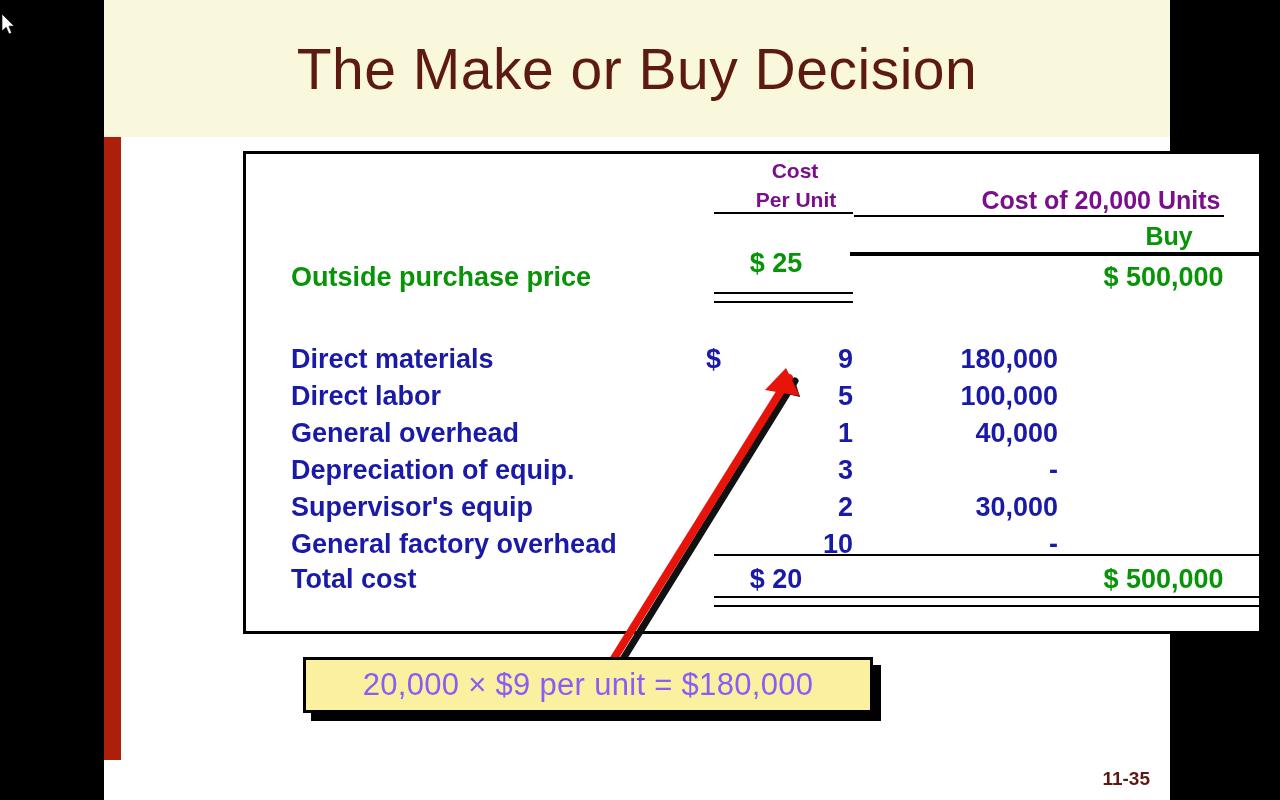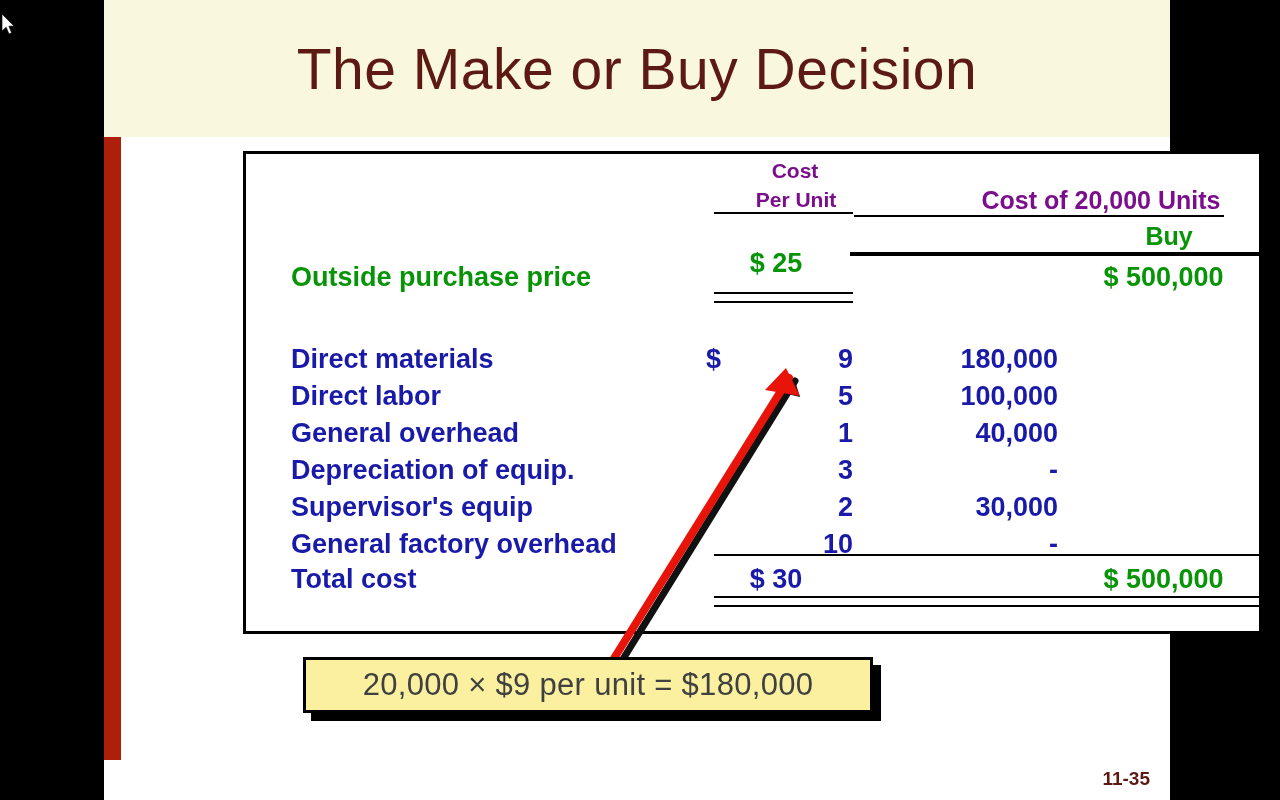--- a/index.html
+++ b/index.html
@@ -48,21 +48,21 @@
   .dbl{position:absolute;height:7px;border-top:2px solid #000;border-bottom:2px solid #000;}
 
   
   #arrow{position:absolute;left:0;top:0;width:1280px;height:800px;pointer-events:none;}
 
   
   #callout-shadow{position:absolute;left:311px;top:665px;width:570px;height:56px;background:#000;}
   #callout{position:absolute;left:303px;top:657px;width:570px;height:56px;
            background:#FAF0A0;border:3px solid #000;box-sizing:border-box;
            display:flex;align-items:center;justify-content:center;
-           color:#404040;font-size:31px;font-weight:normal;letter-spacing:.3px;}
+           color:#8b5cf6;font-size:31px;font-weight:normal;letter-spacing:.3px;}
 
   
   #pagenum{position:absolute;left:1000px;top:768px;width:150px;text-align:right;
            color:#5C1A13;font-size:19px;font-weight:bold;}
 </style>
 </head>
 <body>
 
 <div id="stage">
 
@@ -116,21 +116,21 @@
             <div class="cell lbl blue" style="left: 45px; top: 377px;">General factory overhead</div>
             <div class="cell num blue" style="left: 468px; top: 377px; width: 139px; text-align: right;">10</div>
             <div class="cell num blue" style="left: 604px; top: 377px; width: 208px; text-align: right;">-</div>
           </div>
 
         <div class="rule thin" style="left:468px;top:400px;width:139px;"></div>
         <div class="rule thin" style="left:604px;top:400px;width:222px;"></div>
         <div class="rule thin" style="left:807px;top:400px;width:222px;"></div>
 
         <div class="cell lbl blue" style="left:45px;top:412px;">Total cost</div>
-        <div class="cell num blue" style="left:455px;top:412px;width:150px;text-align:center;">$  30</div>
+        <div class="cell num blue" style="left:455px;top:412px;width:150px;text-align:center;">$  20</div>
         <div class="cell num green" style="left:805px;top:412px;width:225px;text-align:center;">$  500,000</div>
 
         <div class="dbl" style="left:468px;top:442px;width:139px;"></div>
         <div class="dbl" style="left:604px;top:442px;width:222px;"></div>
         <div class="dbl" style="left:807px;top:442px;width:222px;"></div>
 
       </div>
     </div>
 
   </div>

